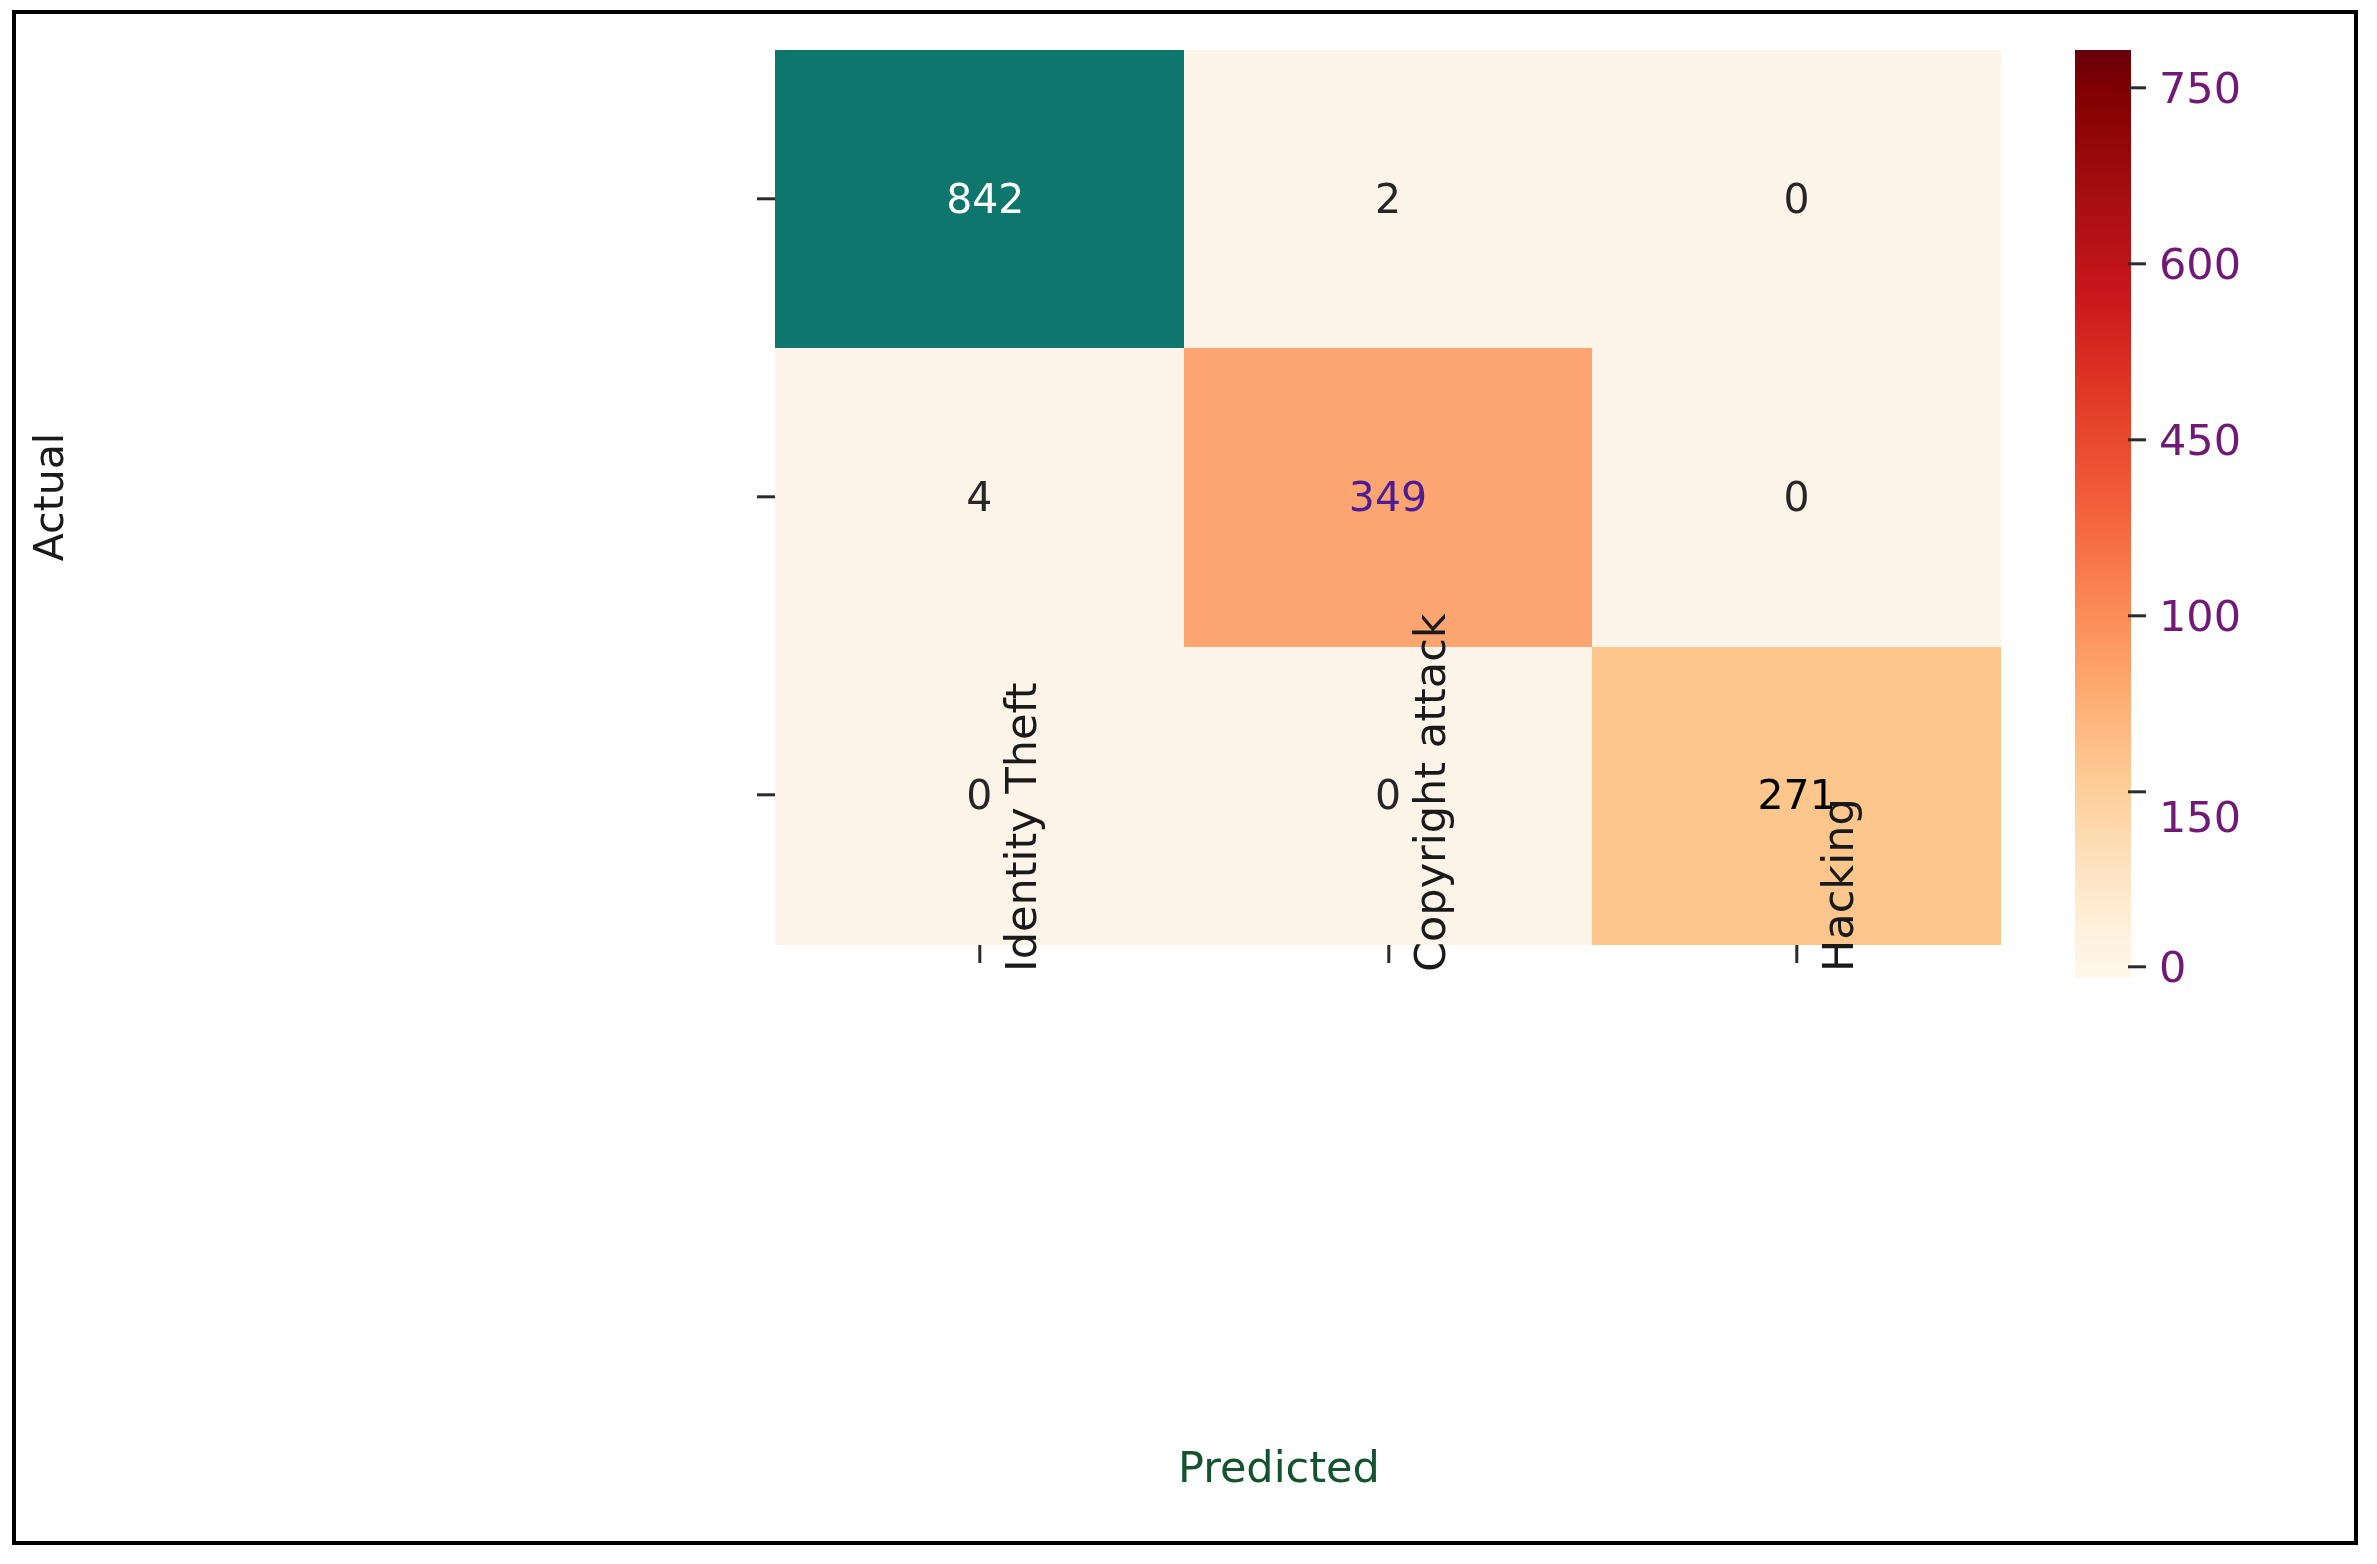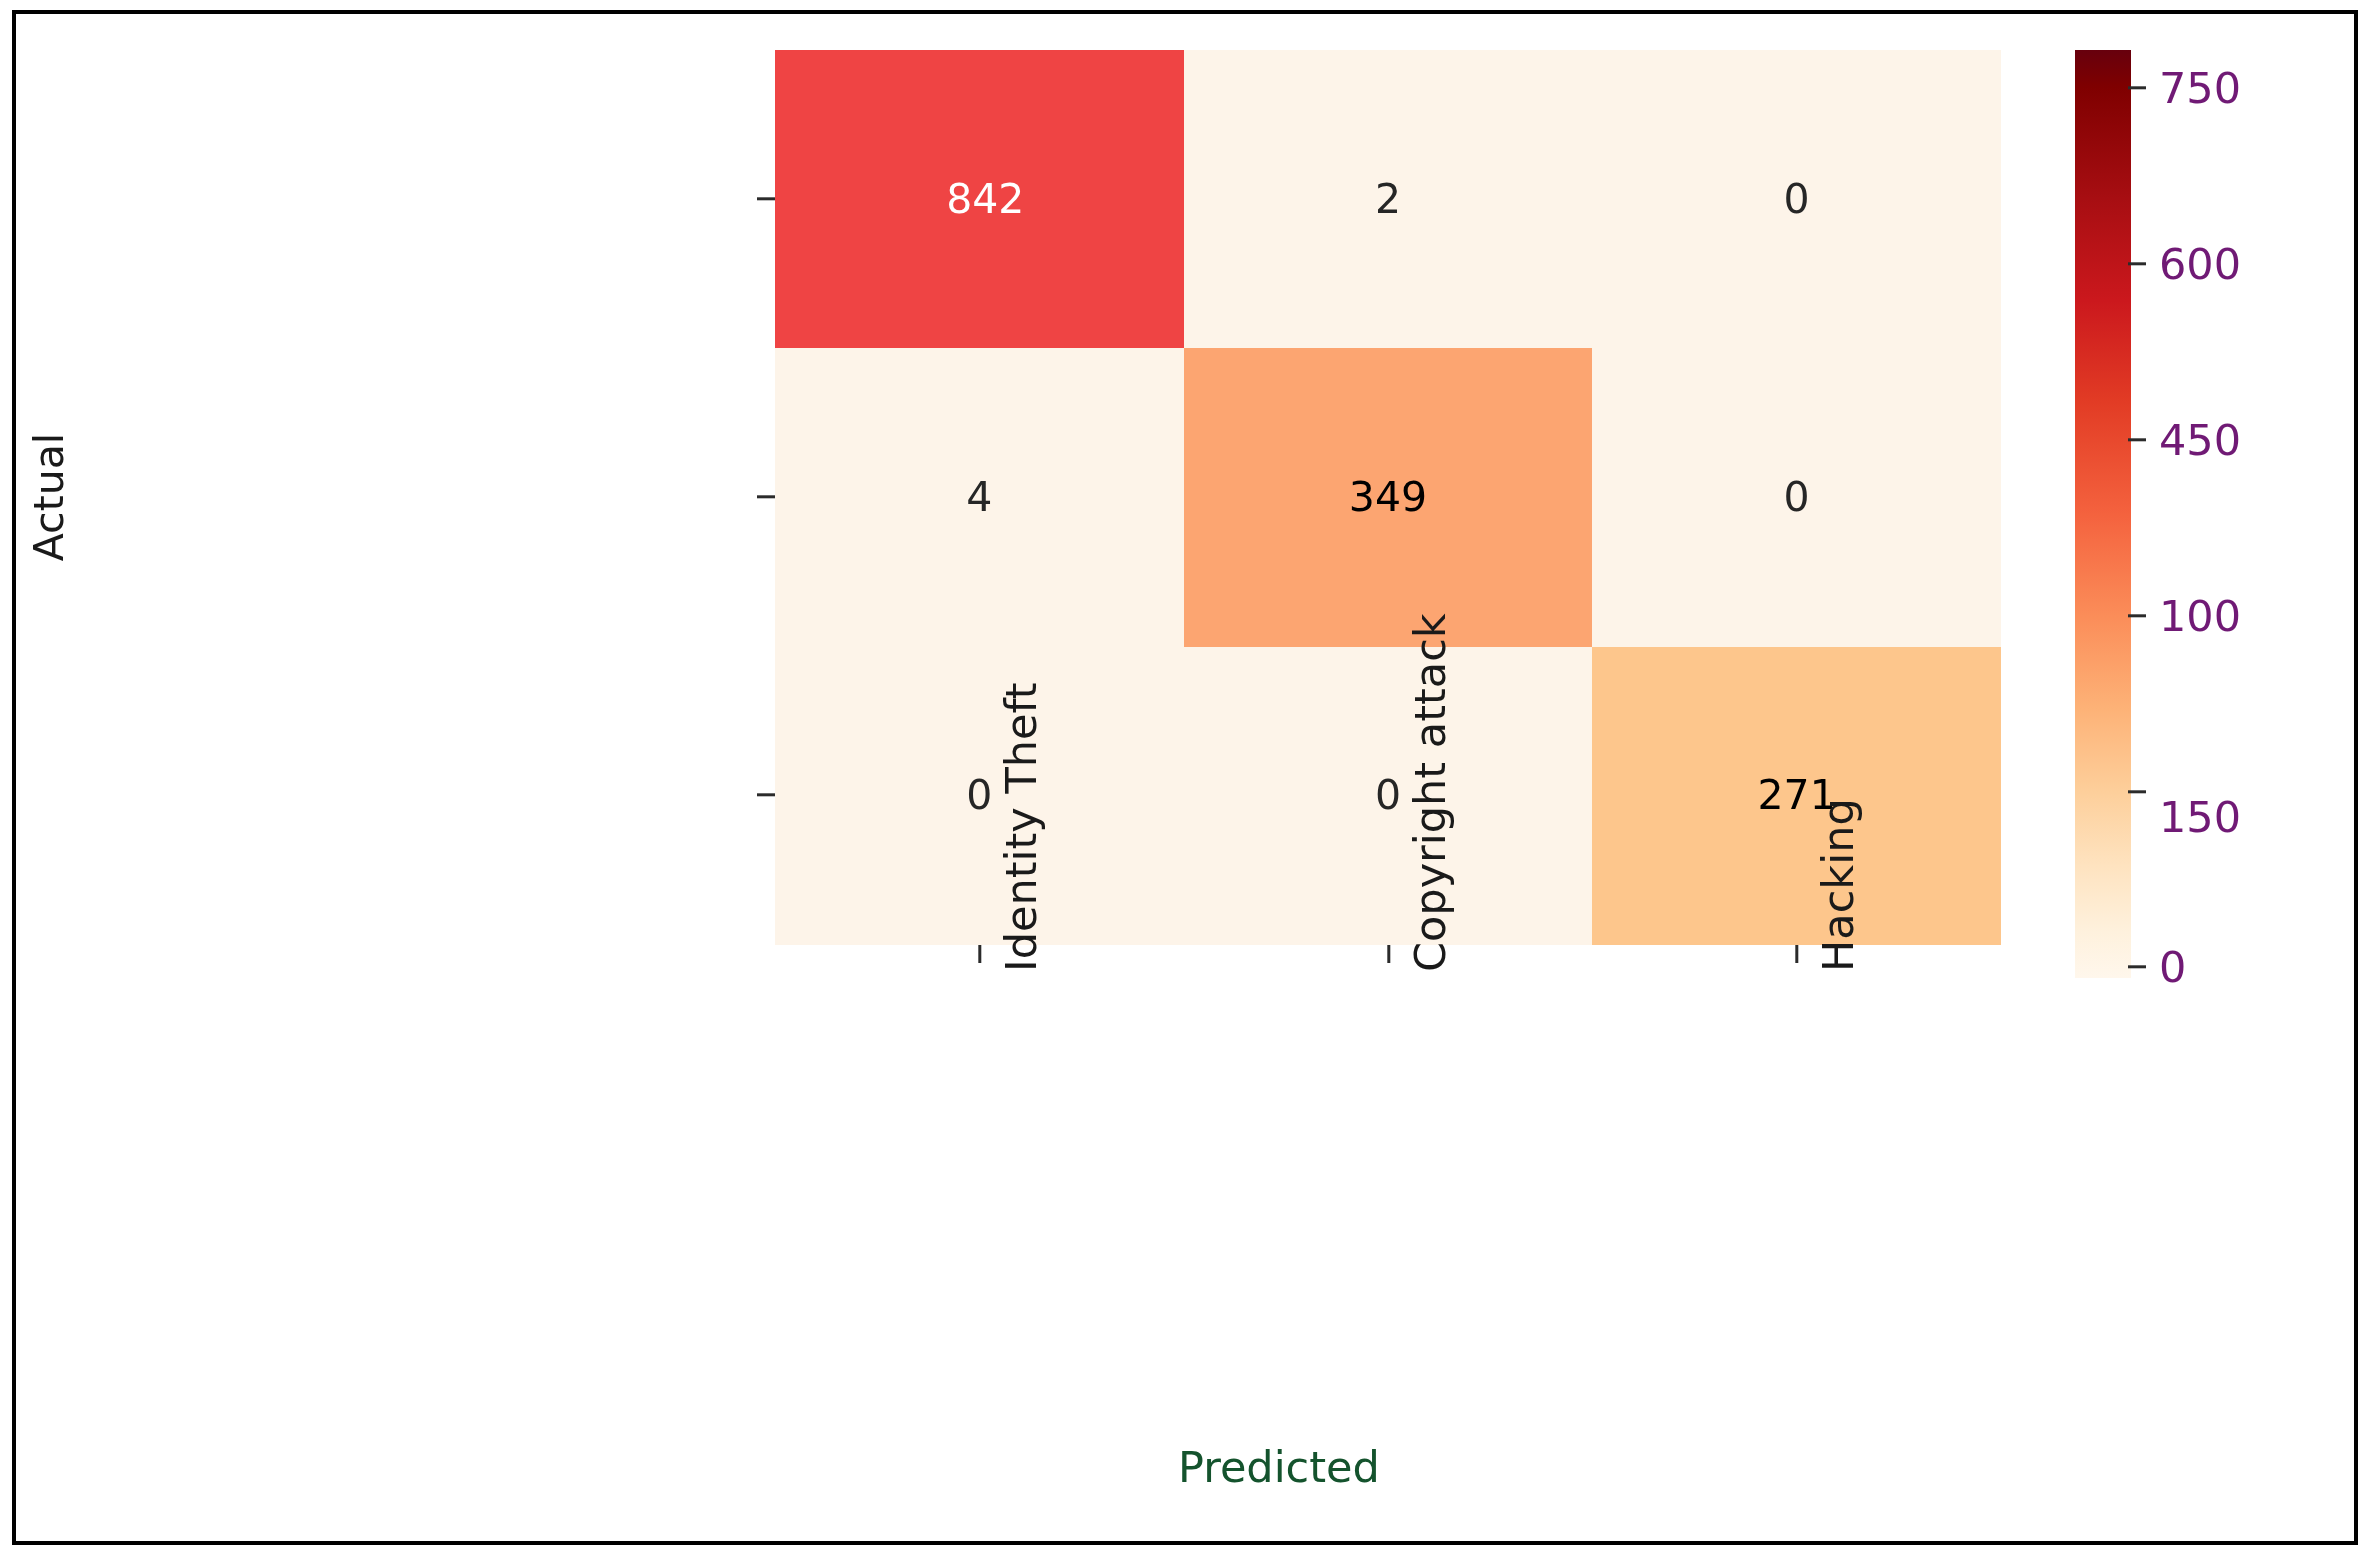--- a/index.html
+++ b/index.html
@@ -179,35 +179,35 @@
   <div class="ytick-dash" style="top:199px;"></div>
   <div class="ytick-dash" style="top:497px;"></div>
   <div class="ytick-dash" style="top:795px;"></div>
 
   <div class="ytick" style="top:199px;">Identity Theft</div>
   <div class="ytick" style="top:497px;">Copyright attack</div>
   <div class="ytick" style="top:795px;">Hacking</div>
 
   <div id="heatmap-grid">
 
-    <div class="hm-cell" style="background:#ef4444;padding-left:12px;">
+    <div class="hm-cell" style="background:#0f766e;padding-left:12px;">
       <span class="hm-value" style="color:#ffffff;">842</span>
     </div>
     <div class="hm-cell" style="background:#fdf4e9;">
       <span class="hm-value" style="color:#262626;">2</span>
     </div>
     <div class="hm-cell" style="background:#fdf4e9;">
       <span class="hm-value" style="color:#262626;">0</span>
     </div>
 
     <div class="hm-cell" style="background:#fdf4e9;">
       <span class="hm-value" style="color:#262626;">4</span>
     </div>
     <div class="hm-cell" style="background:#fca571;">
-      <span class="hm-value" style="color:#000000;">349</span>
+      <span class="hm-value" style="color:#4c1d95;">349</span>
     </div>
     <div class="hm-cell" style="background:#fdf4e9;">
       <span class="hm-value" style="color:#262626;">0</span>
     </div>
 
     <div class="hm-cell" style="background:#fdf4e9;">
       <span class="hm-value" style="color:#262626;">0</span>
     </div>
     <div class="hm-cell" style="background:#fdf4e9;">
       <span class="hm-value" style="color:#262626;">0</span>

